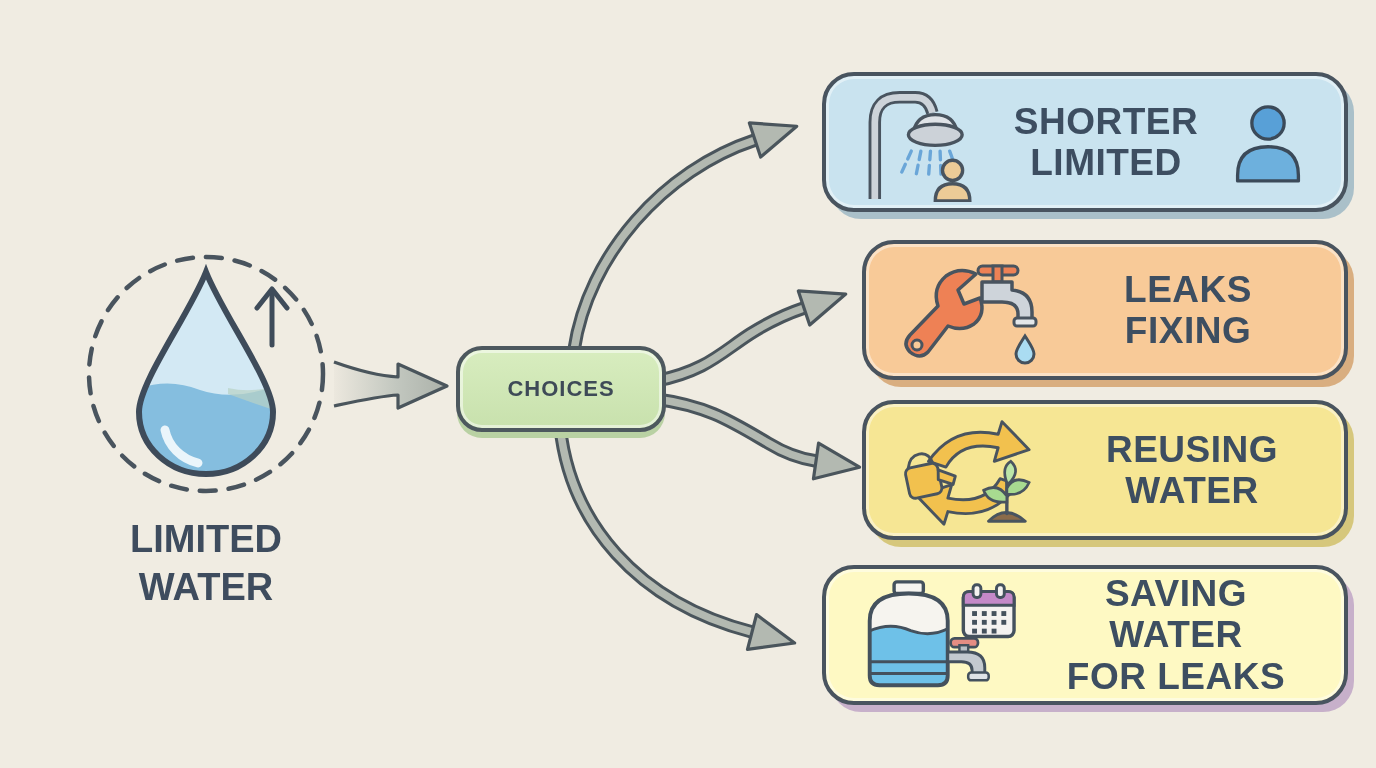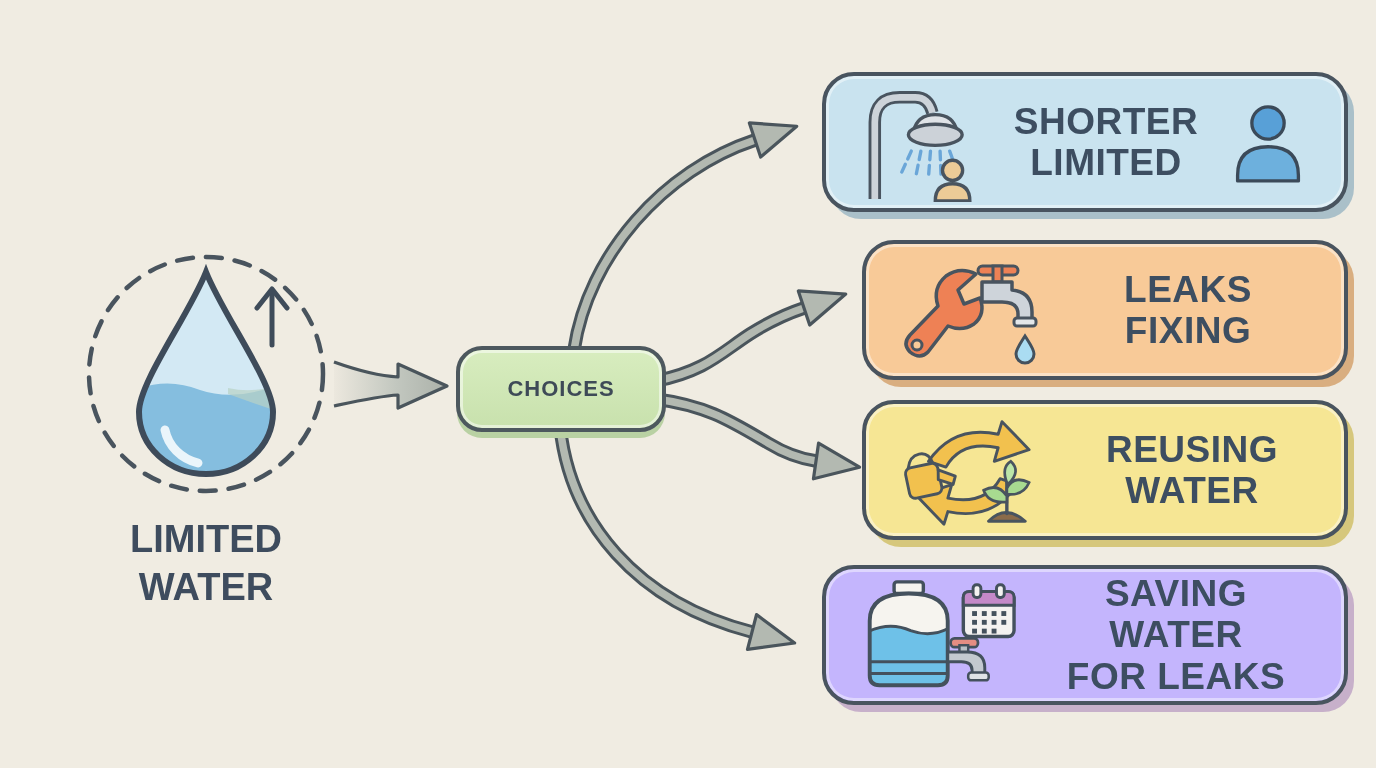--- a/index.html
+++ b/index.html
@@ -26,21 +26,21 @@
 
   .branch{height:132px;border-radius:32px;padding:0 28px;gap:16px;}
   .branch-title{flex:1;text-align:center;font-weight:bold;font-size:37px;
     line-height:1.12;color:#3d4e61;letter-spacing:.5px;}
   .b1{left:822px;top:72px;width:462px;background:#c9e3ef;
       box-shadow:7px 8px 0 -1px #aac0c9, inset 0 0 0 3px rgba(255,255,255,0.45);}
   .b2{left:862px;top:240px;width:422px;background:#f8ca98;
       box-shadow:7px 8px 0 -1px #d9ae80, inset 0 0 0 3px rgba(255,255,255,0.45);}
   .b3{left:862px;top:400px;width:422px;background:#f6e694;
       box-shadow:7px 8px 0 -1px #d6c77c, inset 0 0 0 3px rgba(255,255,255,0.45);}
-  .b4{left:822px;top:565px;width:462px;background:#c4b5fd;
+  .b4{left:822px;top:565px;width:462px;background:#fef9c3;
       box-shadow:7px 8px 0 -1px #c7b0ca, inset 0 0 0 3px rgba(255,255,255,0.45);}
 
   .source-label{
     position:absolute;left:96px;top:516px;width:220px;z-index:2;
     text-align:center;font-size:38px;font-weight:bold;color:#3e4c5e;line-height:1.25;
   }
   .icon-slot{flex:0 0 auto;display:flex;align-items:center;justify-content:center;}
 </style>
 </head>
 <body>

